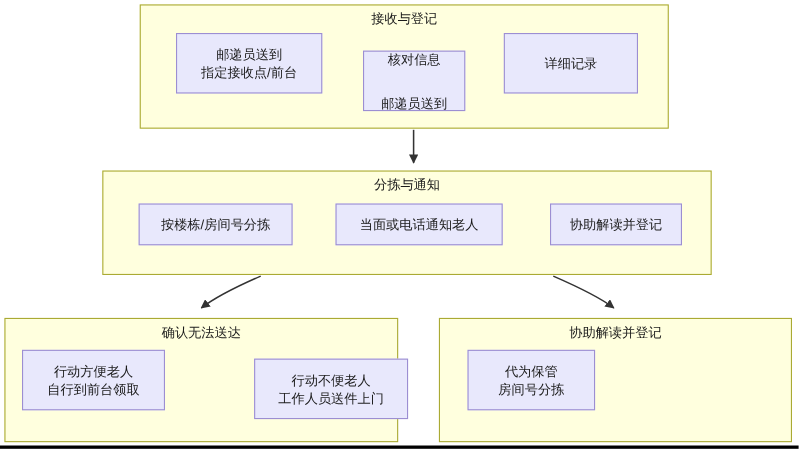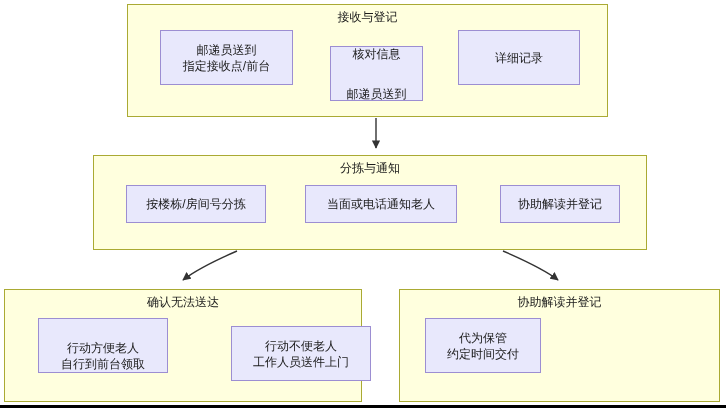--- a/index.html
+++ b/index.html
@@ -132,35 +132,35 @@
   </div>
 
   <div class="node" style="left:500px; top:185px; width:120px; height:38px;justify-content:center;">
     <span class="line">协助解读并登记</span>
   </div>
 
   <div class="cluster" style="left:4px; top:289px; width:358px; height:113px;">
     <div class="cluster-title">确认无法送达</div>
   </div>
 
-  <div class="node" style="left:38px; top:318px; width:130px; height:55px;justify-content:flex-end;">
+  <div class="node" style="left:20px; top:318px; width:130px; height:55px;">
     <span class="line">行动方便老人</span>
     <span class="line">自行到前台领取</span>
   </div>
 
   <div class="node" style="left:195px; top:326px; width:140px; height:55px;margin-left:36px;">
     <span class="line">行动不便老人</span>
     <span class="line">工作人员送件上门</span>
   </div>
 
   <div class="cluster" style="left:399px; top:289px; width:321px; height:113px;">
     <div class="cluster-title">协助解读并登记</div>
   </div>
 
   <div class="node" style="left:425px; top:318px; width:116px; height:55px;">
     <span class="line">代为保管</span>
-    <span class="line">约定时间交付</span>
+    <span class="line">房间号分拣</span>
   </div>
 
 
   <div id="page-rule"></div>
 
 </div>
 
 </body></html>

